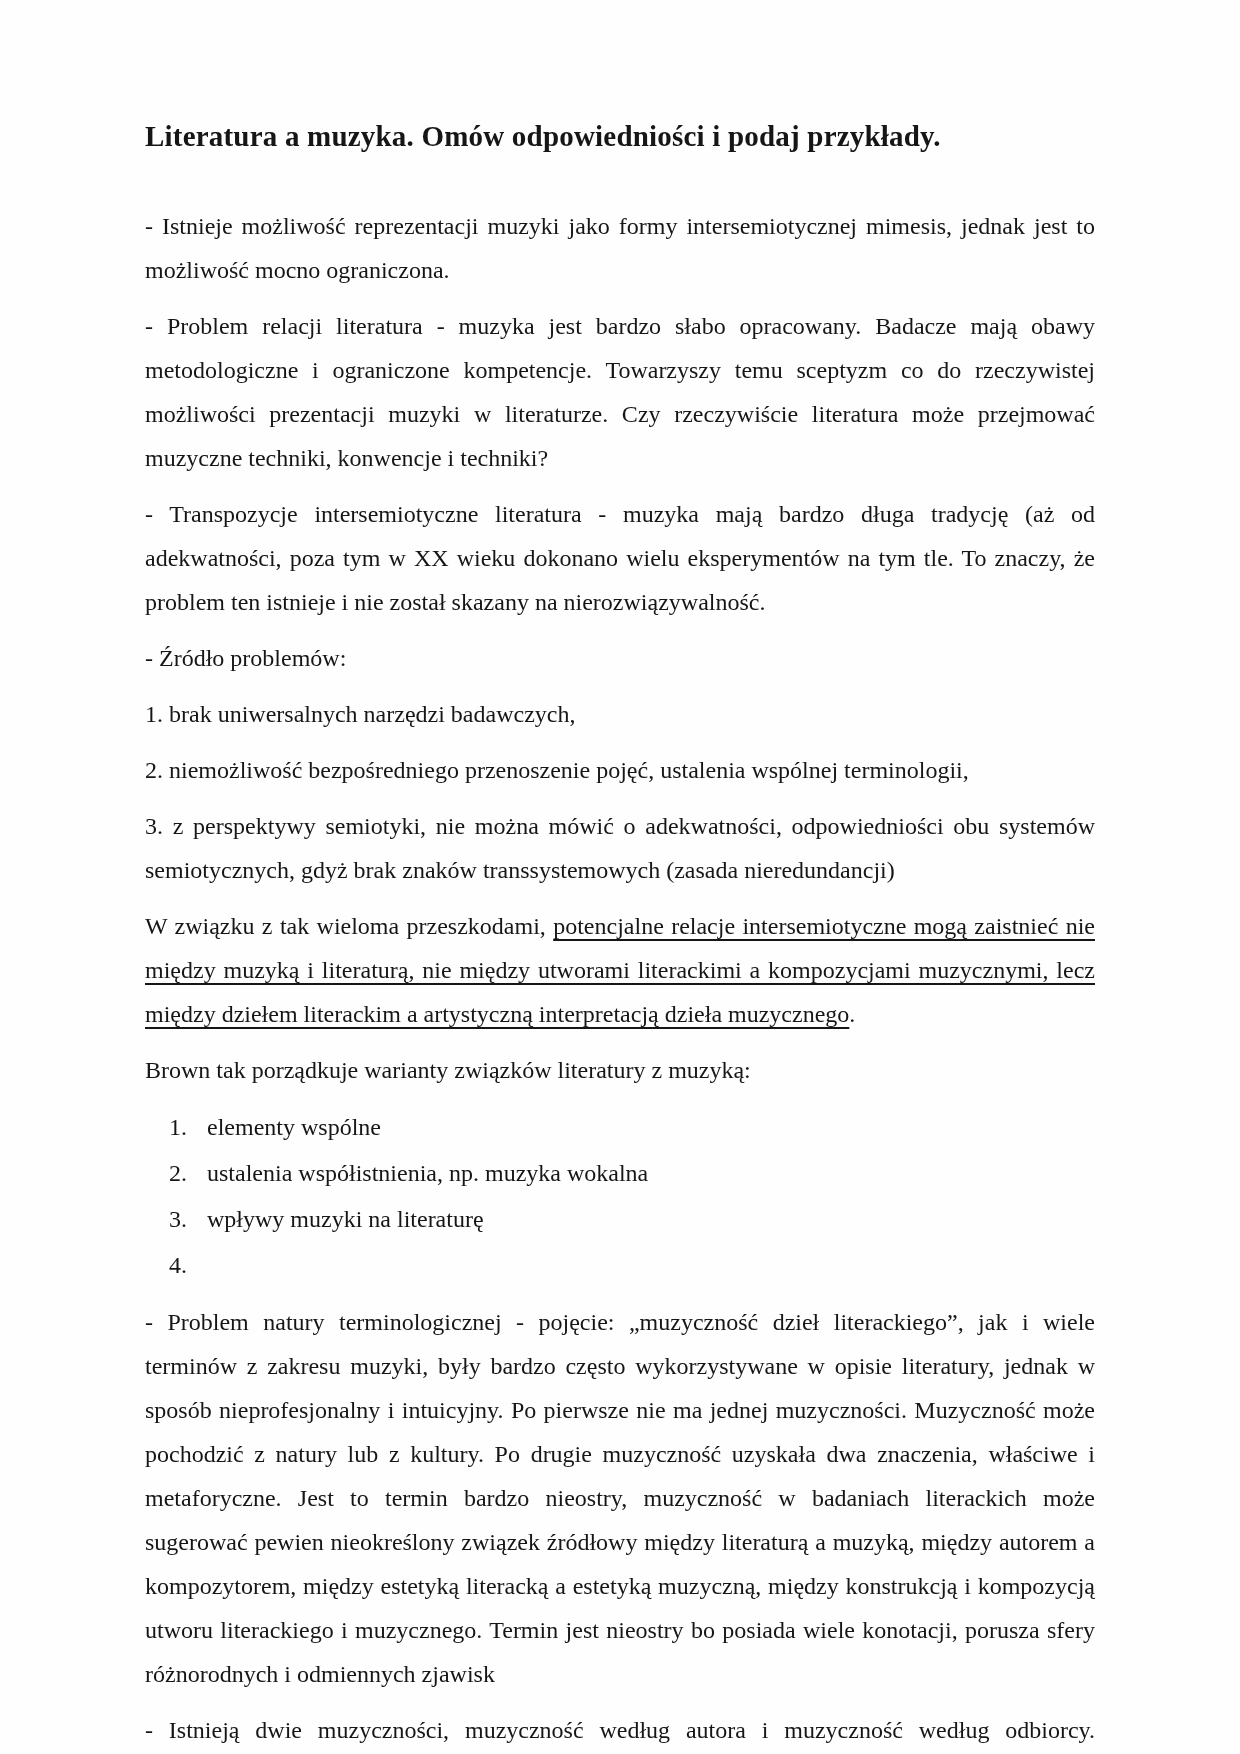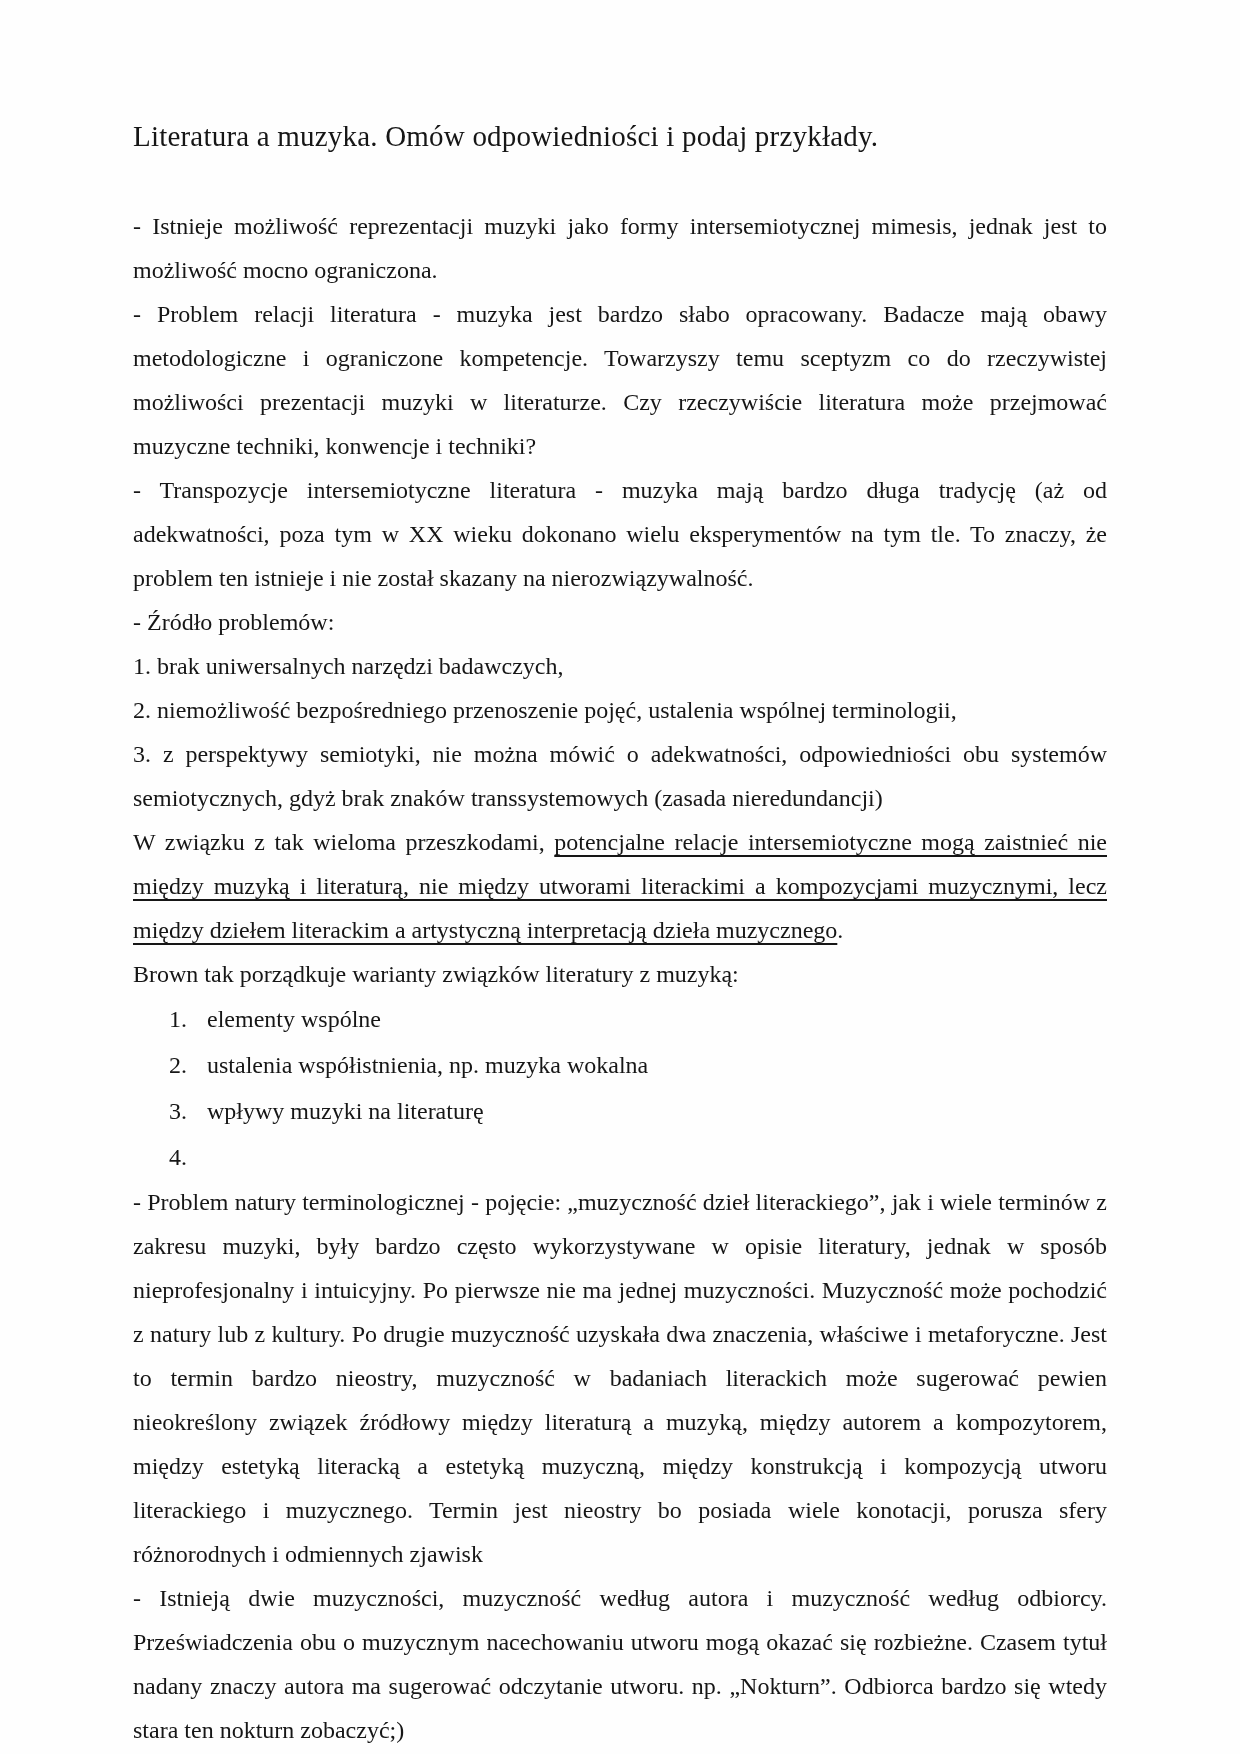--- a/index.html
+++ b/index.html
@@ -14,27 +14,27 @@
     margin: 0 auto;
     padding: 118px 133px 80px 133px;
     background: #fefefe;
     color: #161616;
     font-family: "Liberation Serif", "DejaVu Serif", serif;
     font-size: 24px;
     line-height: 44px;
   }
   .doc-title {
     font-size: 29px;
-    font-weight: normal;
-    margin: 0 0 50px 0;
+    font-weight: bold;
+    margin: 0 0 50px 12px;
     line-height: 36px;
     letter-spacing: 0.2px;
   }
   p.body-par {
-    margin: 0;
+    margin: 12px;
     text-align: justify;
   }
   .gap-before {
     margin-top: 44px;
   }
   .underlined {
     text-decoration: underline;
     text-decoration-thickness: 2px;
     text-underline-offset: 5px;
   }

